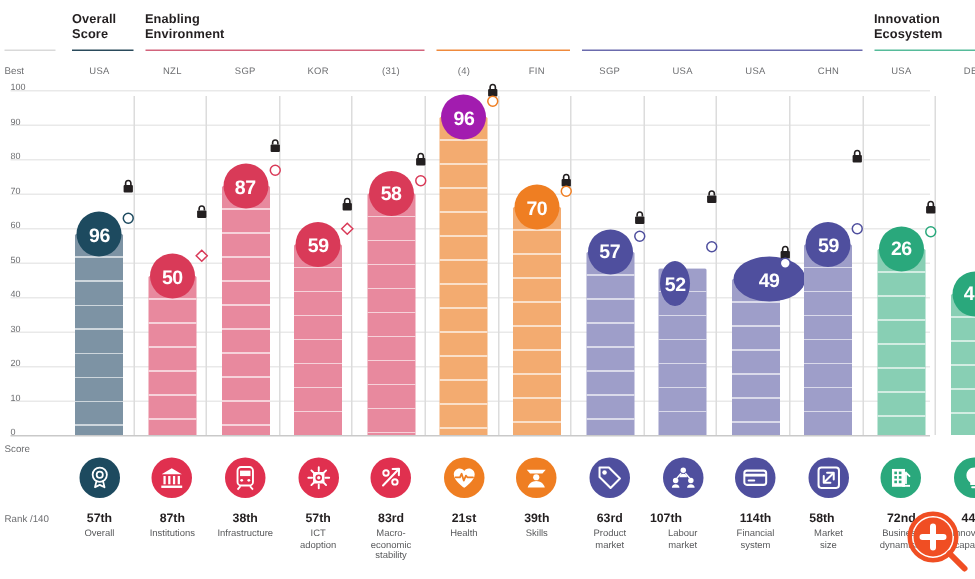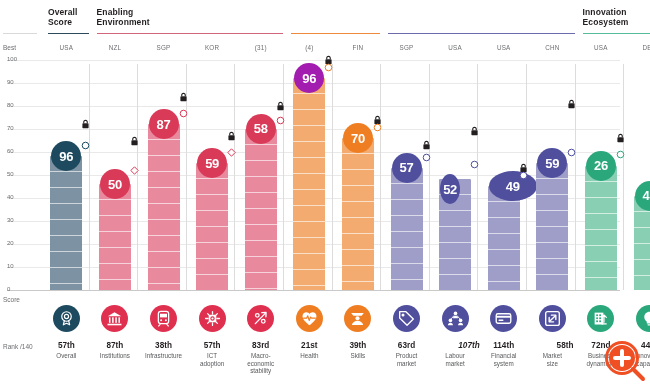--- a/index.html
+++ b/index.html
@@ -476,42 +476,42 @@
       <svg width="19" height="19" viewBox="0 0 24 24">
         <circle cx="12" cy="5.6" r="2.3" fill="#fff"></circle>
         <path d="M8.8 11.6 C8.8 9.8 10.2 8.6 12 8.6 C13.8 8.6 15.2 9.8 15.2 11.6 Z" fill="#fff"></path>
         <circle cx="5.6" cy="14.4" r="2.3" fill="#fff"></circle>
         <path d="M2.4 20.4 C2.4 18.6 3.8 17.4 5.6 17.4 C7.4 17.4 8.8 18.6 8.8 20.4 Z" fill="#fff"></path>
         <circle cx="18.4" cy="14.4" r="2.3" fill="#fff"></circle>
         <path d="M15.2 20.4 C15.2 18.6 16.6 17.4 18.4 17.4 C20.2 17.4 21.6 18.6 21.6 20.4 Z" fill="#fff"></path>
         <path d="M10.2 8.2 L6.6 12.4 M13.8 8.2 L17.4 12.4" stroke="#fff" stroke-width="1.2"></path>
       </svg>
     </div>
-    <div class="rank" style="left: 445px; width: 48px; font-style: italic;">107th</div>
+    <div class="rank" style="left: 420px; width: 48px;">107th</div>
     <div class="sublabel" style="left: 431.1px; width: 48px;">Labour
 market</div>
     <div class="icon-badge" style="left: 490.2px; top: 305px; background: rgb(79, 79, 158);">
       <svg width="19" height="19" viewBox="0 0 24 24">
         <rect x="2.8" y="6" width="18.4" height="12" rx="2.2" fill="none" stroke="#fff" stroke-width="1.7"></rect>
         <rect x="2.8" y="8.6" width="18.4" height="2.4" fill="#fff"></rect>
         <rect x="5.6" y="13.4" width="6.4" height="1.8" rx="0.9" fill="#fff"></rect>
       </svg>
     </div>
     <div class="rank" style="left: 479.7px; width: 48px;">114th</div>
     <div class="sublabel" style="left: 479.7px; width: 48px;">Financial
 system</div>
     <div class="icon-badge" style="left: 538.8px; top: 305px; background: rgb(79, 79, 158);">
       <svg width="19" height="19" viewBox="0 0 24 24">
         <rect x="3.4" y="3.4" width="17.2" height="17.2" rx="2.4" fill="none" stroke="#fff" stroke-width="1.7"></rect>
         <path d="M8.4 15.6 L15.6 8.4" stroke="#fff" stroke-width="1.7" stroke-linecap="round"></path>
         <path d="M10.6 7.8 L16.2 7.8 L16.2 13.4" fill="none" stroke="#fff" stroke-width="1.7" stroke-linecap="round" stroke-linejoin="round"></path>
         <path d="M13.4 16.2 L7.8 16.2 L7.8 10.6" fill="none" stroke="#fff" stroke-width="1.7" stroke-linecap="round" stroke-linejoin="round"></path>
       </svg>
     </div>
-    <div class="rank" style="left: 541px; width: 48px;">58th</div>
+    <div class="rank" style="left: 524px; width: 48px;">58th</div>
     <div class="sublabel" style="left: 528.3px; width: 48px;">Market
 size</div>
     <div class="icon-badge" style="left: 587.4px; top: 305px; background: rgb(42, 168, 124);">
       <svg width="19" height="19" viewBox="0 0 24 24">
         <rect x="4.6" y="4.6" width="11" height="15" fill="#fff"></rect>
         <rect x="6.6" y="6.8" width="2.2" height="2.2" fill="#2aa87c"></rect>
         <rect x="10.4" y="6.8" width="2.2" height="2.2" fill="#2aa87c"></rect>
         <rect x="6.6" y="10.6" width="2.2" height="2.2" fill="#2aa87c"></rect>
         <rect x="10.4" y="10.6" width="2.2" height="2.2" fill="#2aa87c"></rect>
         <rect x="6.6" y="14.4" width="2.2" height="2.2" fill="#2aa87c"></rect>

